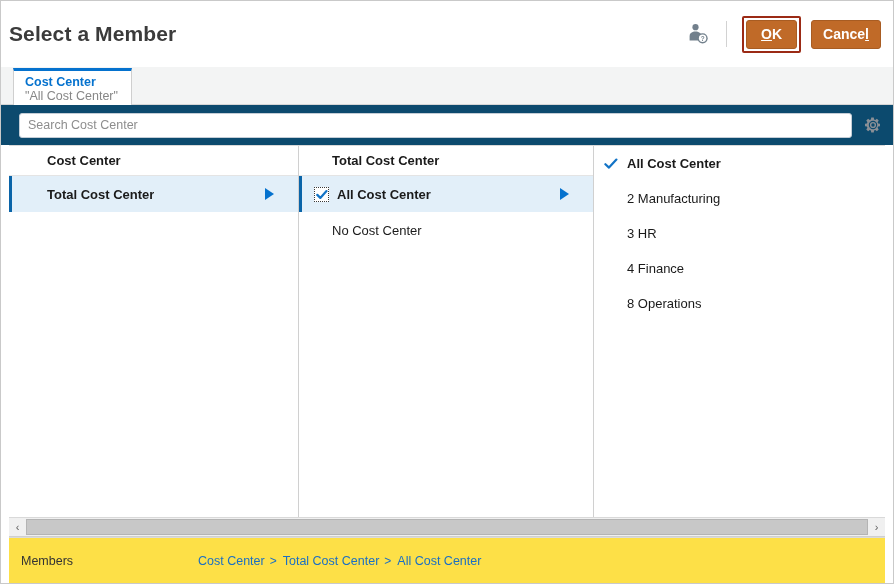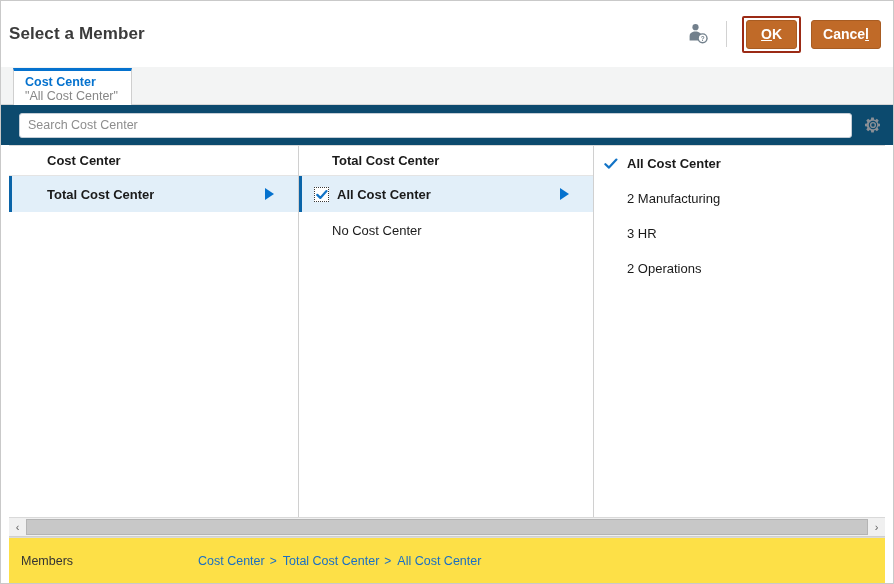--- a/index.html
+++ b/index.html
@@ -30,21 +30,21 @@
     position: relative;
     height: 66px;
     flex: 0 0 66px;
     background: #ffffff;
     display: flex;
     align-items: center;
     padding: 0 12px 0 8px;
     box-sizing: border-box;
   }
   .dialog-title {
-    font-size: 17px;
+    font-size: 21px;
     font-weight: bold;
     color: #3b3b3b;
     letter-spacing: .1px;
     white-space: nowrap;
   }
   .header-actions {
     margin-left: auto;
     display: flex;
     align-items: center;
     gap: 4px;
@@ -399,21 +399,24 @@
         </span>
         <span class="row-label">All Cost Center</span>
       </div>
       <div class="row">
         <span class="row-label">2 Manufacturing</span>
       </div>
       <div class="row">
         <span class="row-label">3 HR</span>
       </div>
       <div class="row">
-        <span class="row-label">2 Operations</span>
+        <span class="row-label">4 Finance</span>
+      </div>
+      <div class="row">
+        <span class="row-label">8 Operations</span>
       </div>
     </div>
   </div>
 
   <div class="hscroll">
     <div class="sb-btn">‹</div>
     <div class="sb-track">
       <div class="sb-thumb"></div>
     </div>
     <div class="sb-btn">›</div>

